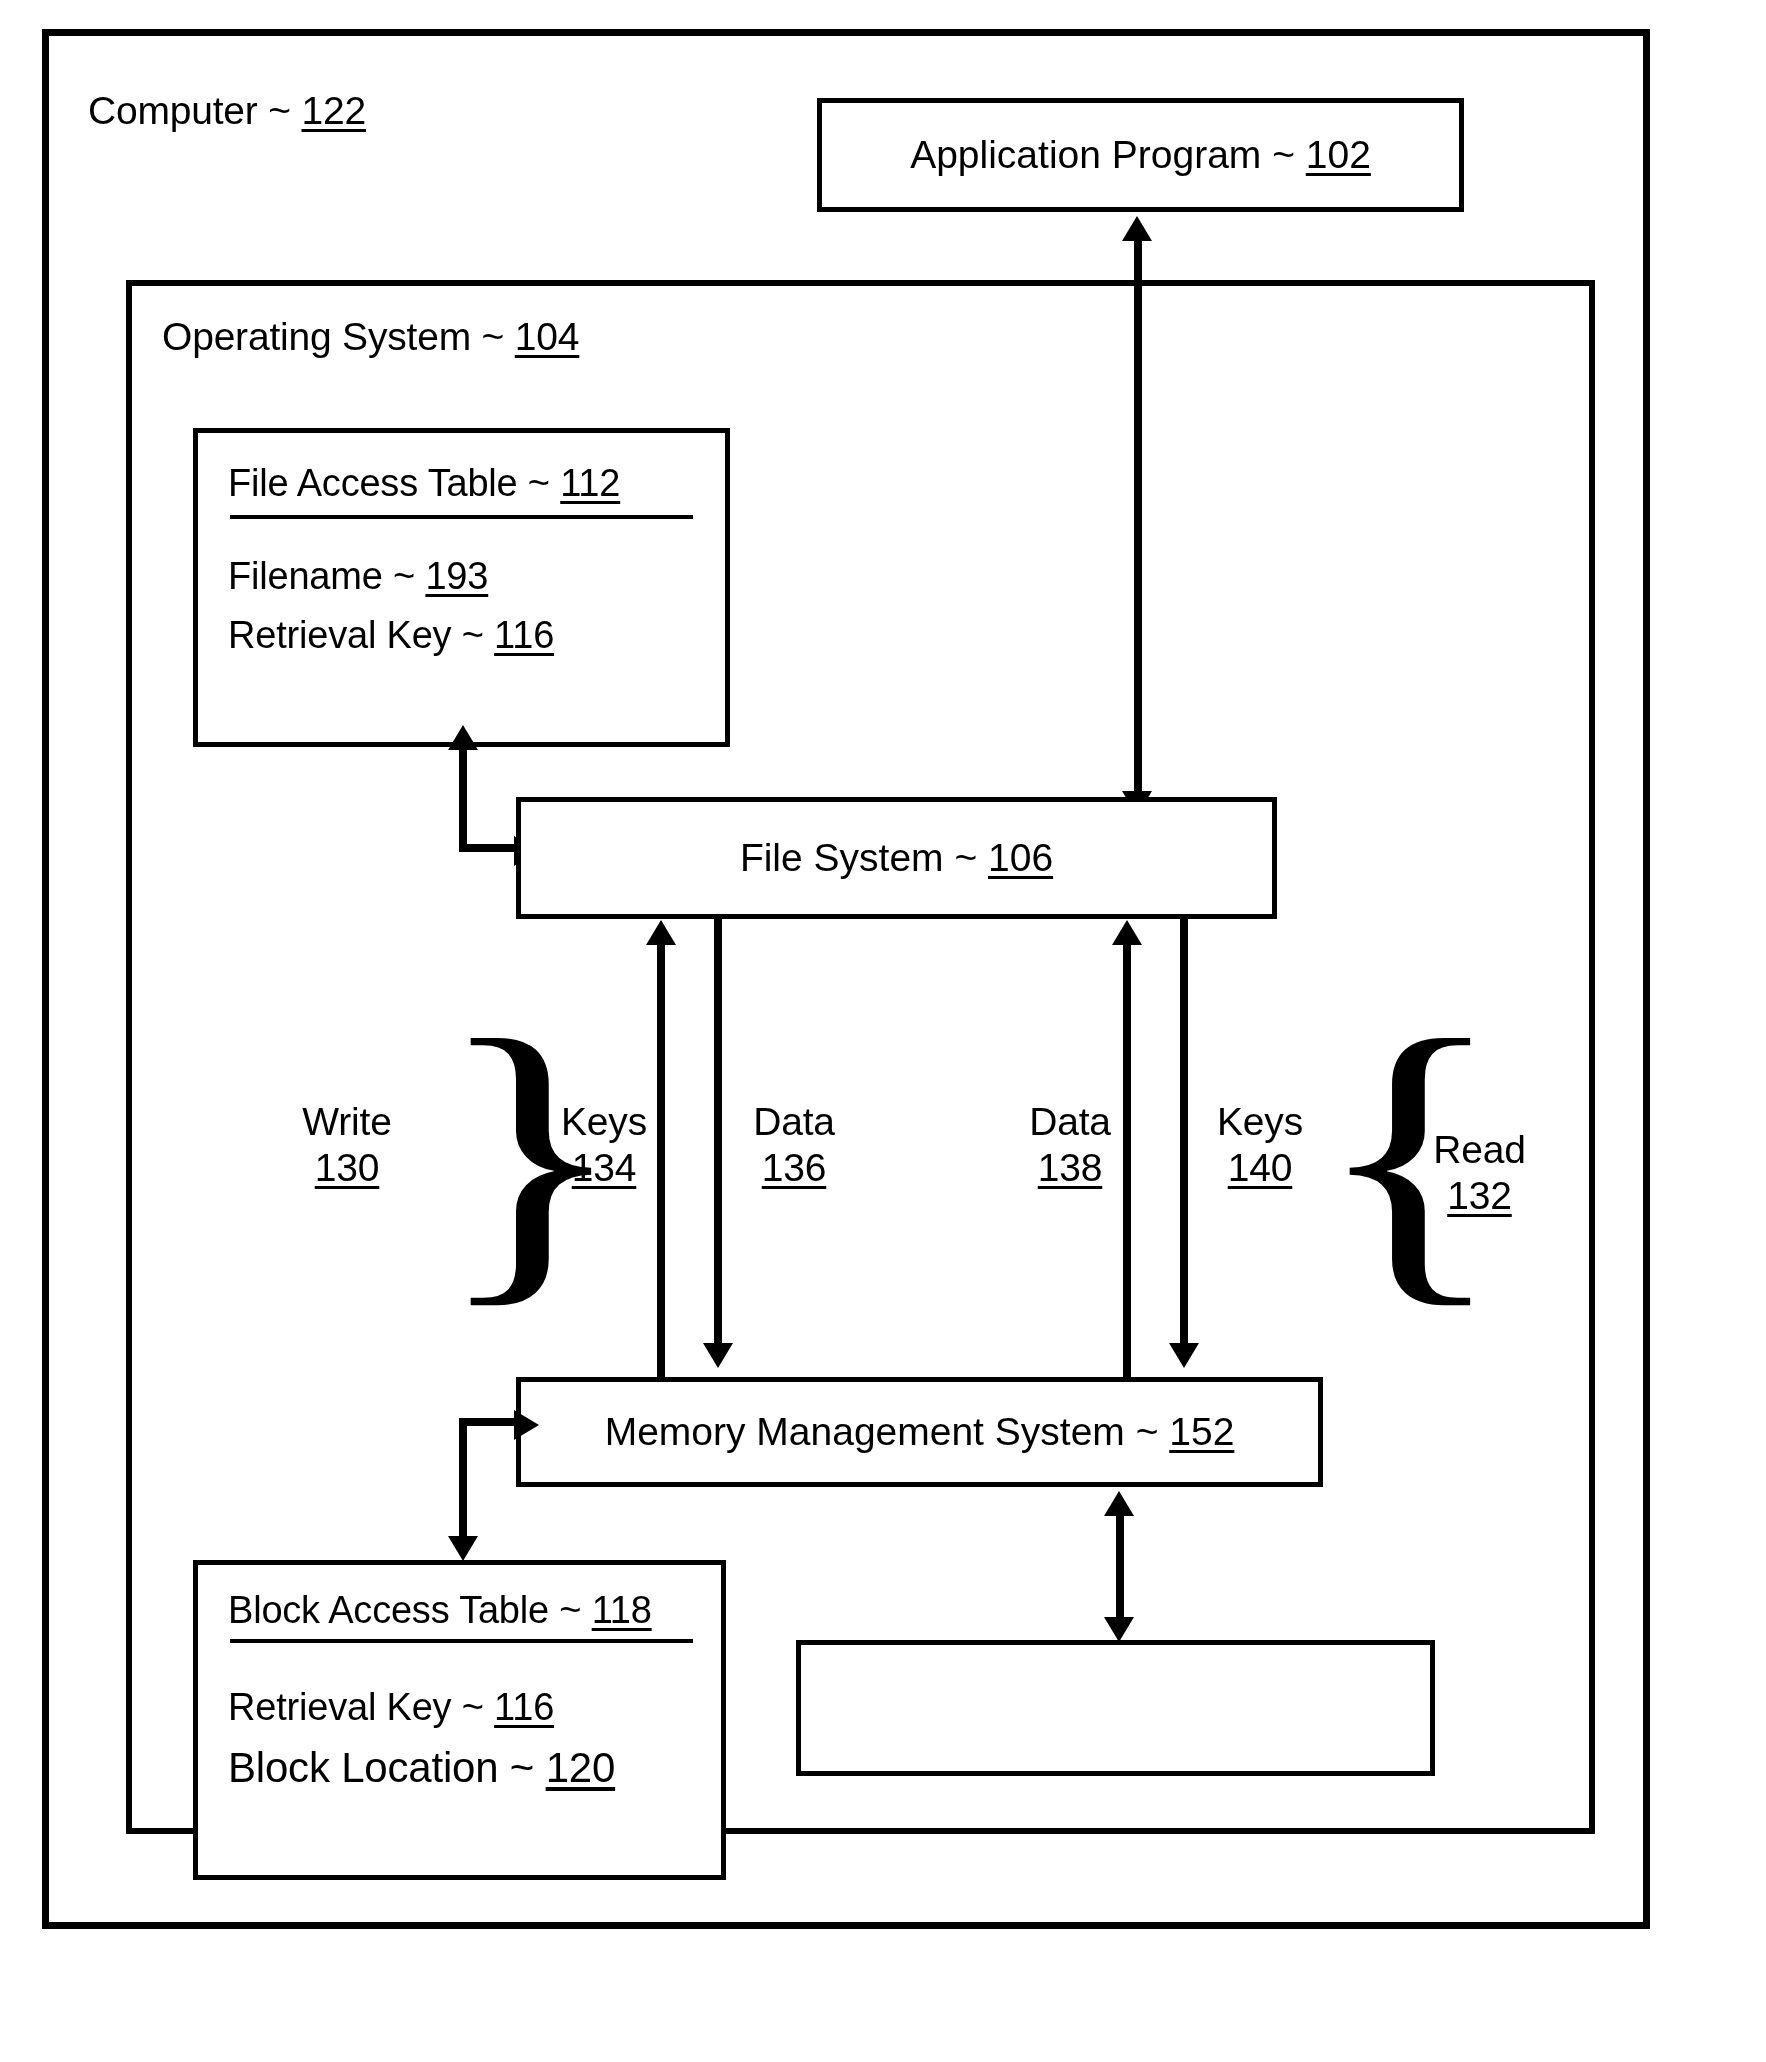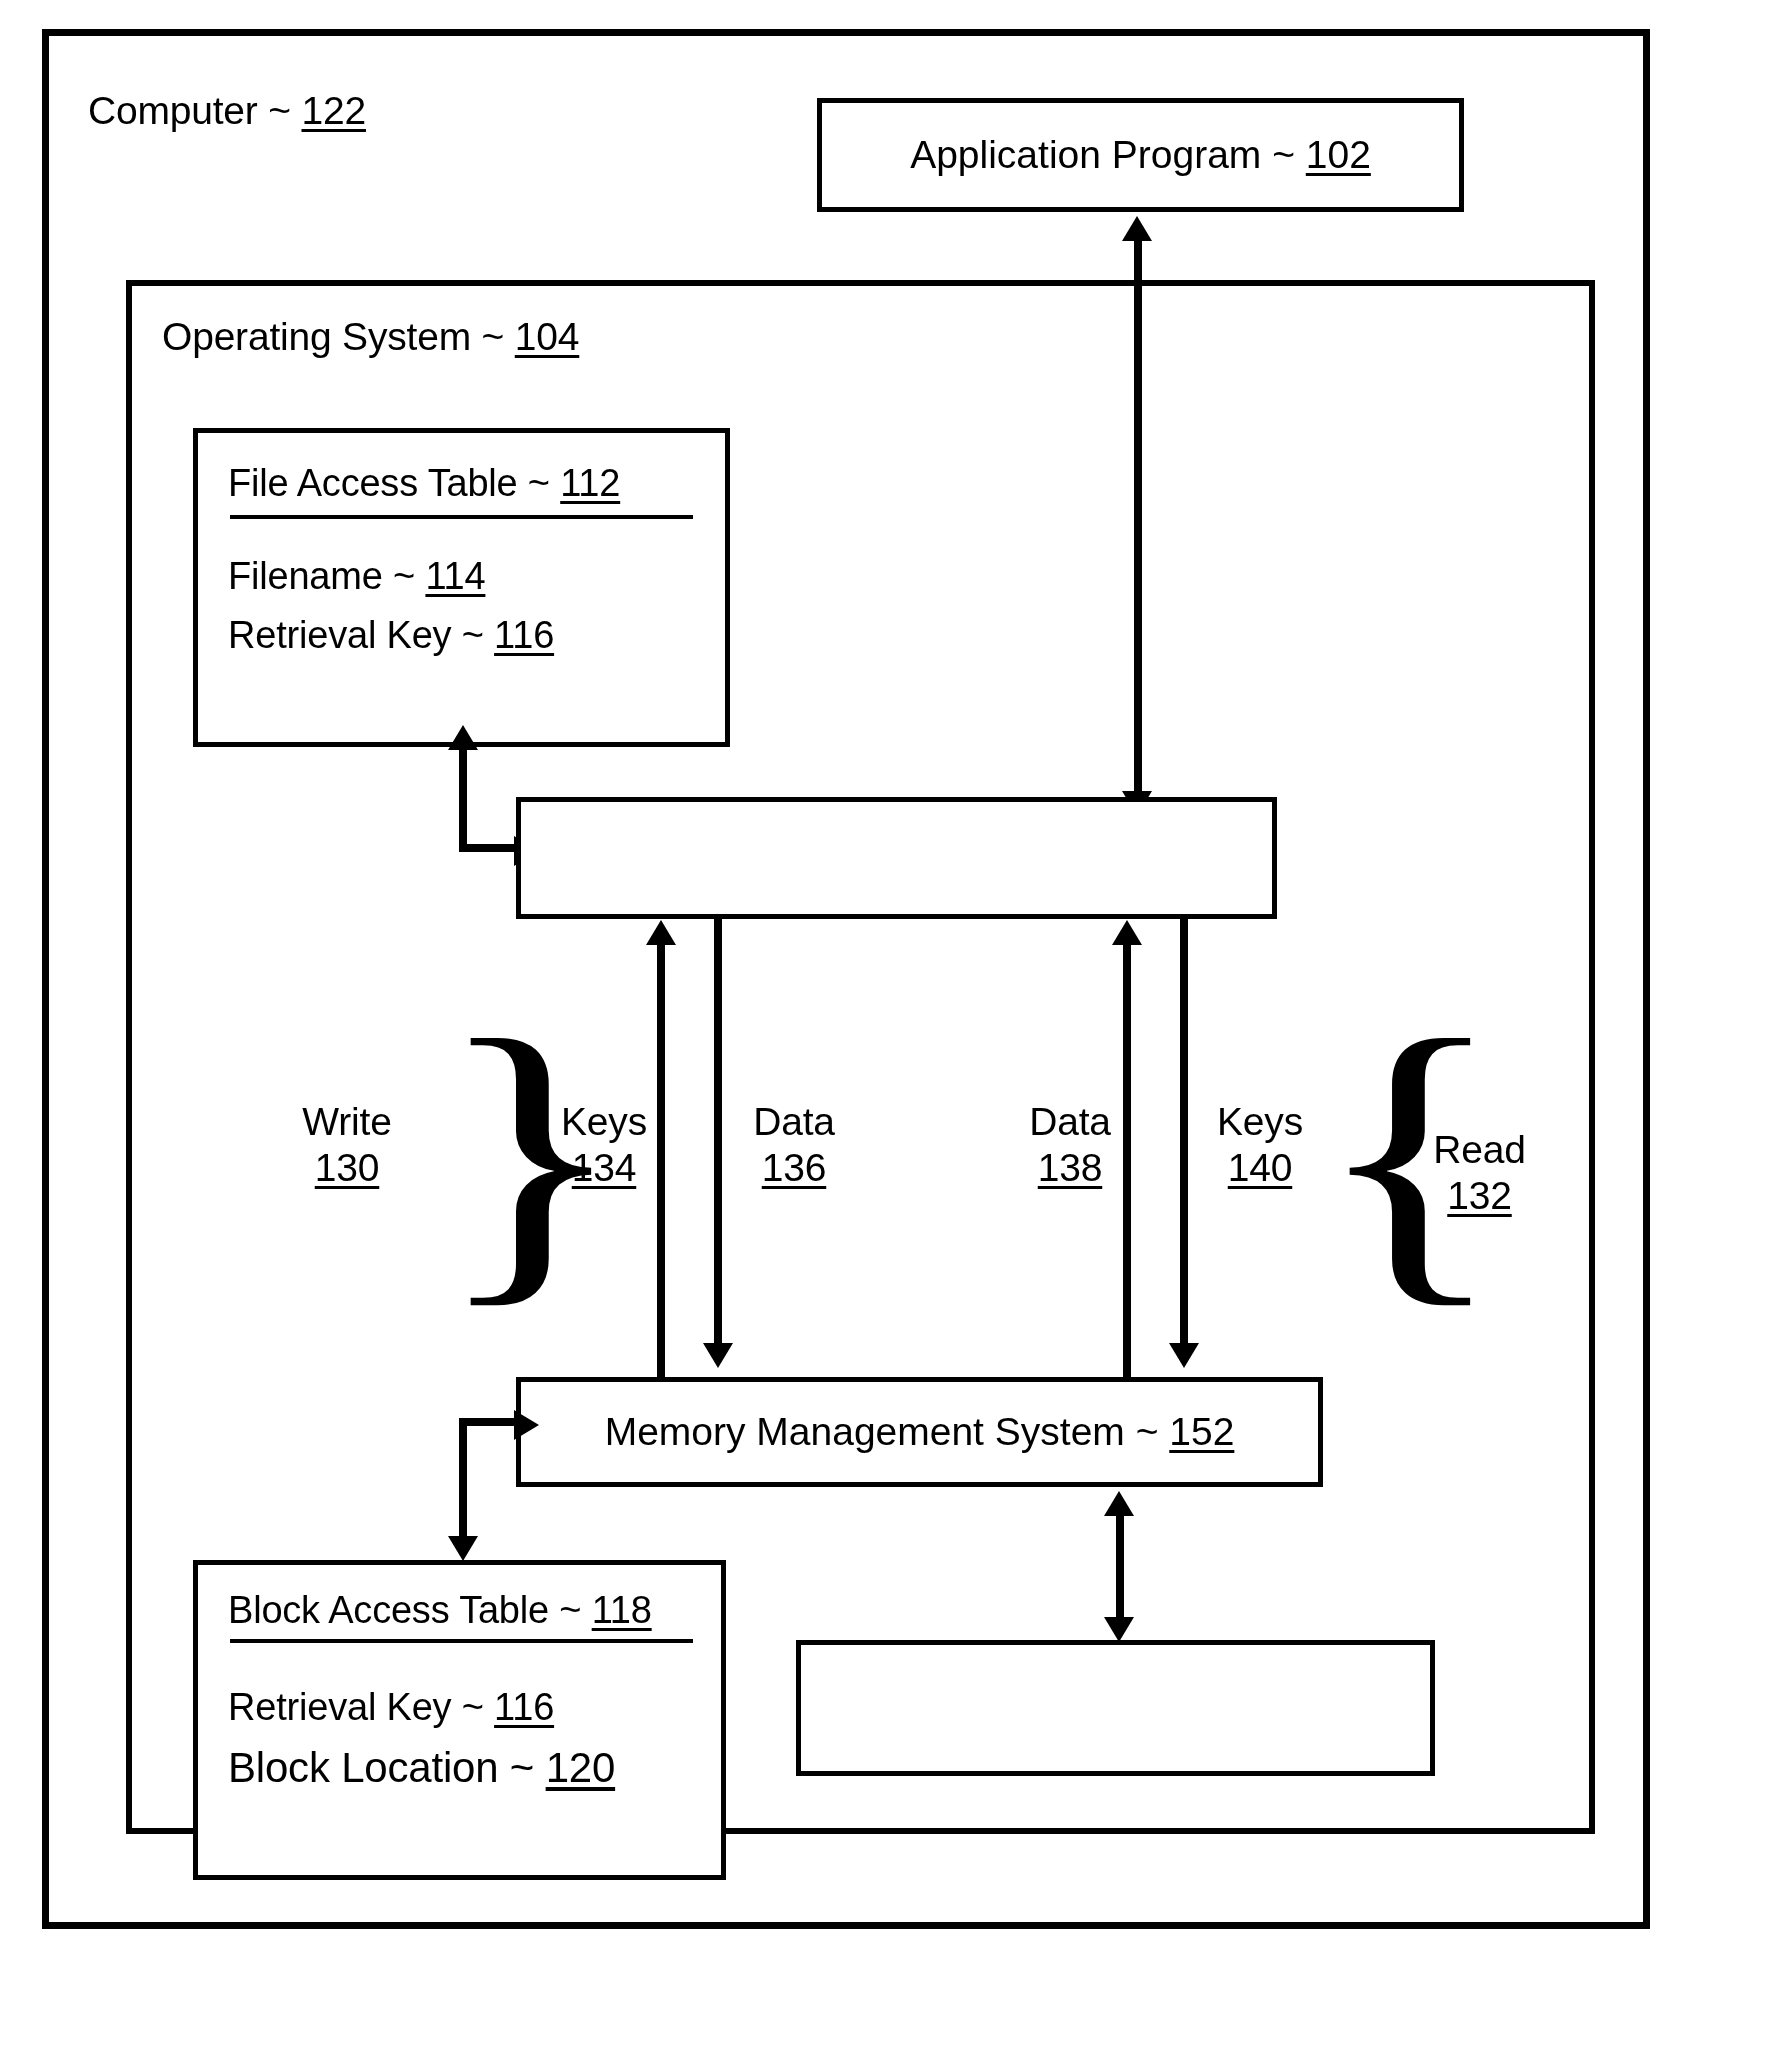--- a/index.html
+++ b/index.html
@@ -113,32 +113,35 @@
   <div class="arrow-up" style="left:1122px; top:216px;"></div>
   <div class="vline" style="left:1134px; top:238px; height:575px;"></div>
   <div class="arrow-down" style="left:1122px; top:791px;"></div>
 
   <div class="box" style="left:193px; top:428px; width:537px; height:319px;"></div>
   <div class="lbl f40" style="left:228px; top:461px; font-size:38px;">
     <span>File Access Table ~ </span><span class="u">112</span>
   </div>
   <div class="titlerule" style="left:230px; top:515px; width:463px;"></div>
   <div class="lbl f40" style="left:228px; top:554px; font-size:38px;">
-    <span>Filename ~ </span><span class="u">114</span>
+    <span>Filename ~ </span><span class="u">193</span>
   </div>
   <div class="lbl f40" style="left:228px; top:613px; font-size:38px;">
     <span>Retrieval Key ~ </span><span class="u">116</span>
   </div>
 
   <div class="arrow-up" style="left:448px; top:725px;"></div>
   <div class="vline" style="left:459px; top:747px; height:105px;"></div>
   <div class="hline" style="left:459px; top:844px; width:62px;"></div>
   <div class="arrow-right" style="left:514px; top:836px;"></div>
 
   <div class="box" style="left:516px; top:797px; width:761px; height:122px;"></div>
+  <div class="ctr f41" style="left:516px; top:797px; width:761px; height:122px; font-size:39px;">
+    <span><span>File System ~ </span><span class="u">106</span></span>
+  </div>
 
   <div class="brace" style="left:434px; top:992px; font-size:323px; transform:scaleX(1.25); transform-origin:left top;">
     <span>}</span>
   </div>
   <div class="lbl stackc f41" style="left:285px; top:1099px; font-size:39px; width:124px; text-align:center;">
     <div>Write</div>
     <div class="u">130</div>
   </div>
 
   <div class="arrow-up" style="left:646px; top:920px;"></div>

